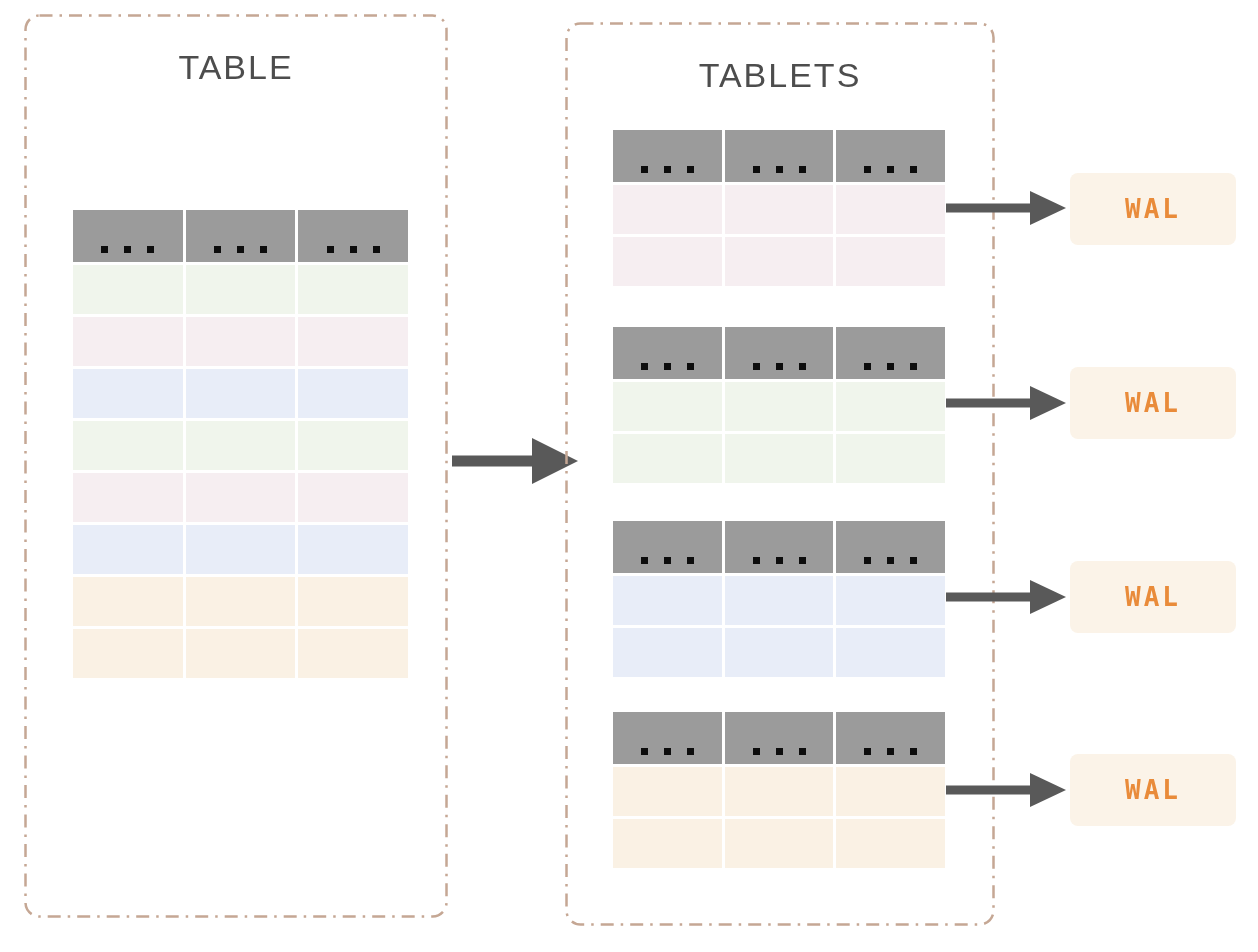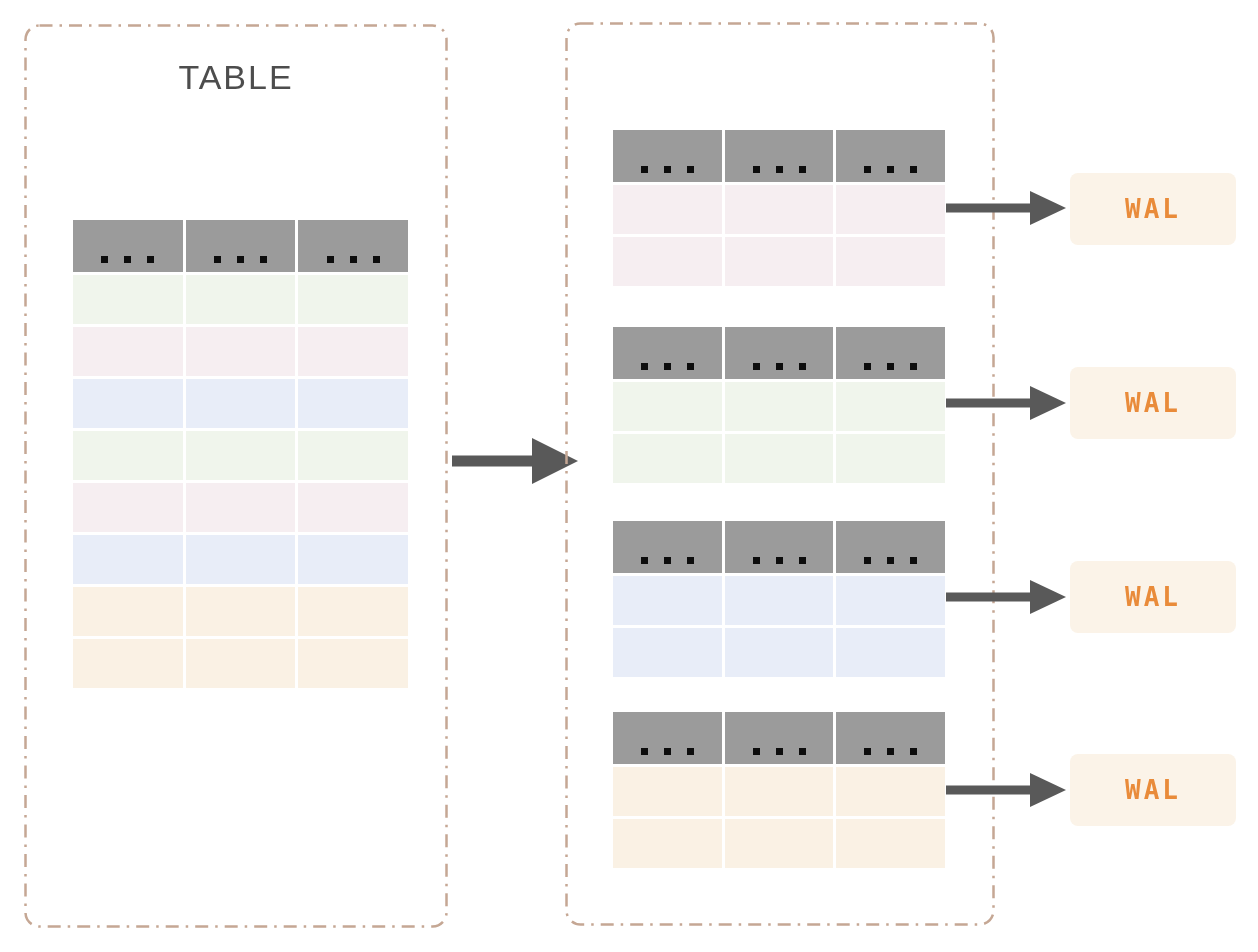--- a/index.html
+++ b/index.html
@@ -57,21 +57,21 @@
     font-size: 26px;
     letter-spacing: 3px;
   }
   .arrow { position: absolute; }
 </style>
 </head>
 <body>
 
 <div class="canvas">
 
-  <section class="panel" id="left-panel" style="left:24px; top:24px; width:424px; height:904px;">
+  <section class="panel" id="left-panel" style="left:24px; top:14px; width:424px; height:904px;">
     <svg class="panel-border" viewBox="0 0 424 904" preserveAspectRatio="none">
       <rect x="1.5" y="1.5" width="421" height="901" rx="14" fill="none" stroke="#c5a794" stroke-width="2.5" stroke-dasharray="13 7 2.5 7"></rect>
     </svg>
     <h2 class="panel-title">TABLE</h2>
     <div class="data-table" id="source-table" style="left:49px; top:196px; width:335px;">
         <div class="t-row header">
           <div class="t-cell header-cell" style="background: rgb(155, 155, 155);">
             <span class="dot" style="background: rgb(13, 13, 13);"></span>
             <span class="dot" style="background: rgb(13, 13, 13);"></span>
             <span class="dot" style="background: rgb(13, 13, 13);"></span>
@@ -132,20 +132,21 @@
 
   <div class="arrow" id="main-arrow" style="left:452px; top:436px; width:126px; height:50px;"><svg width="126" height="50" viewBox="0 0 126 50">
         <rect x="0" y="19.5" width="82" height="11" fill="#595959"></rect>
         <polygon points="80,2 126,25 80,48" fill="#595959"></polygon>
       </svg></div>
 
   <section class="panel" id="right-panel" style="left:565px; top:22px; width:430px; height:904px;">
     <svg class="panel-border" viewBox="0 0 430 904" preserveAspectRatio="none">
       <rect x="1.5" y="1.5" width="427" height="901" rx="14" fill="none" stroke="#c5a794" stroke-width="2.5" stroke-dasharray="13 7 2.5 7"></rect>
     </svg>
+    <h2 class="panel-title">TABLETS</h2>
     <div id="tablets-container">
         <div class="data-table" style="left: 48px; top: 108px; width: 332px;">
           <div class="t-row header">
             <div class="t-cell header-cell" style="background: rgb(155, 155, 155);">
               <span class="dot" style="background: rgb(13, 13, 13);"></span>
               <span class="dot" style="background: rgb(13, 13, 13);"></span>
               <span class="dot" style="background: rgb(13, 13, 13);"></span>
             </div>
             <div class="t-cell header-cell" style="background: rgb(155, 155, 155);">
               <span class="dot" style="background: rgb(13, 13, 13);"></span>

